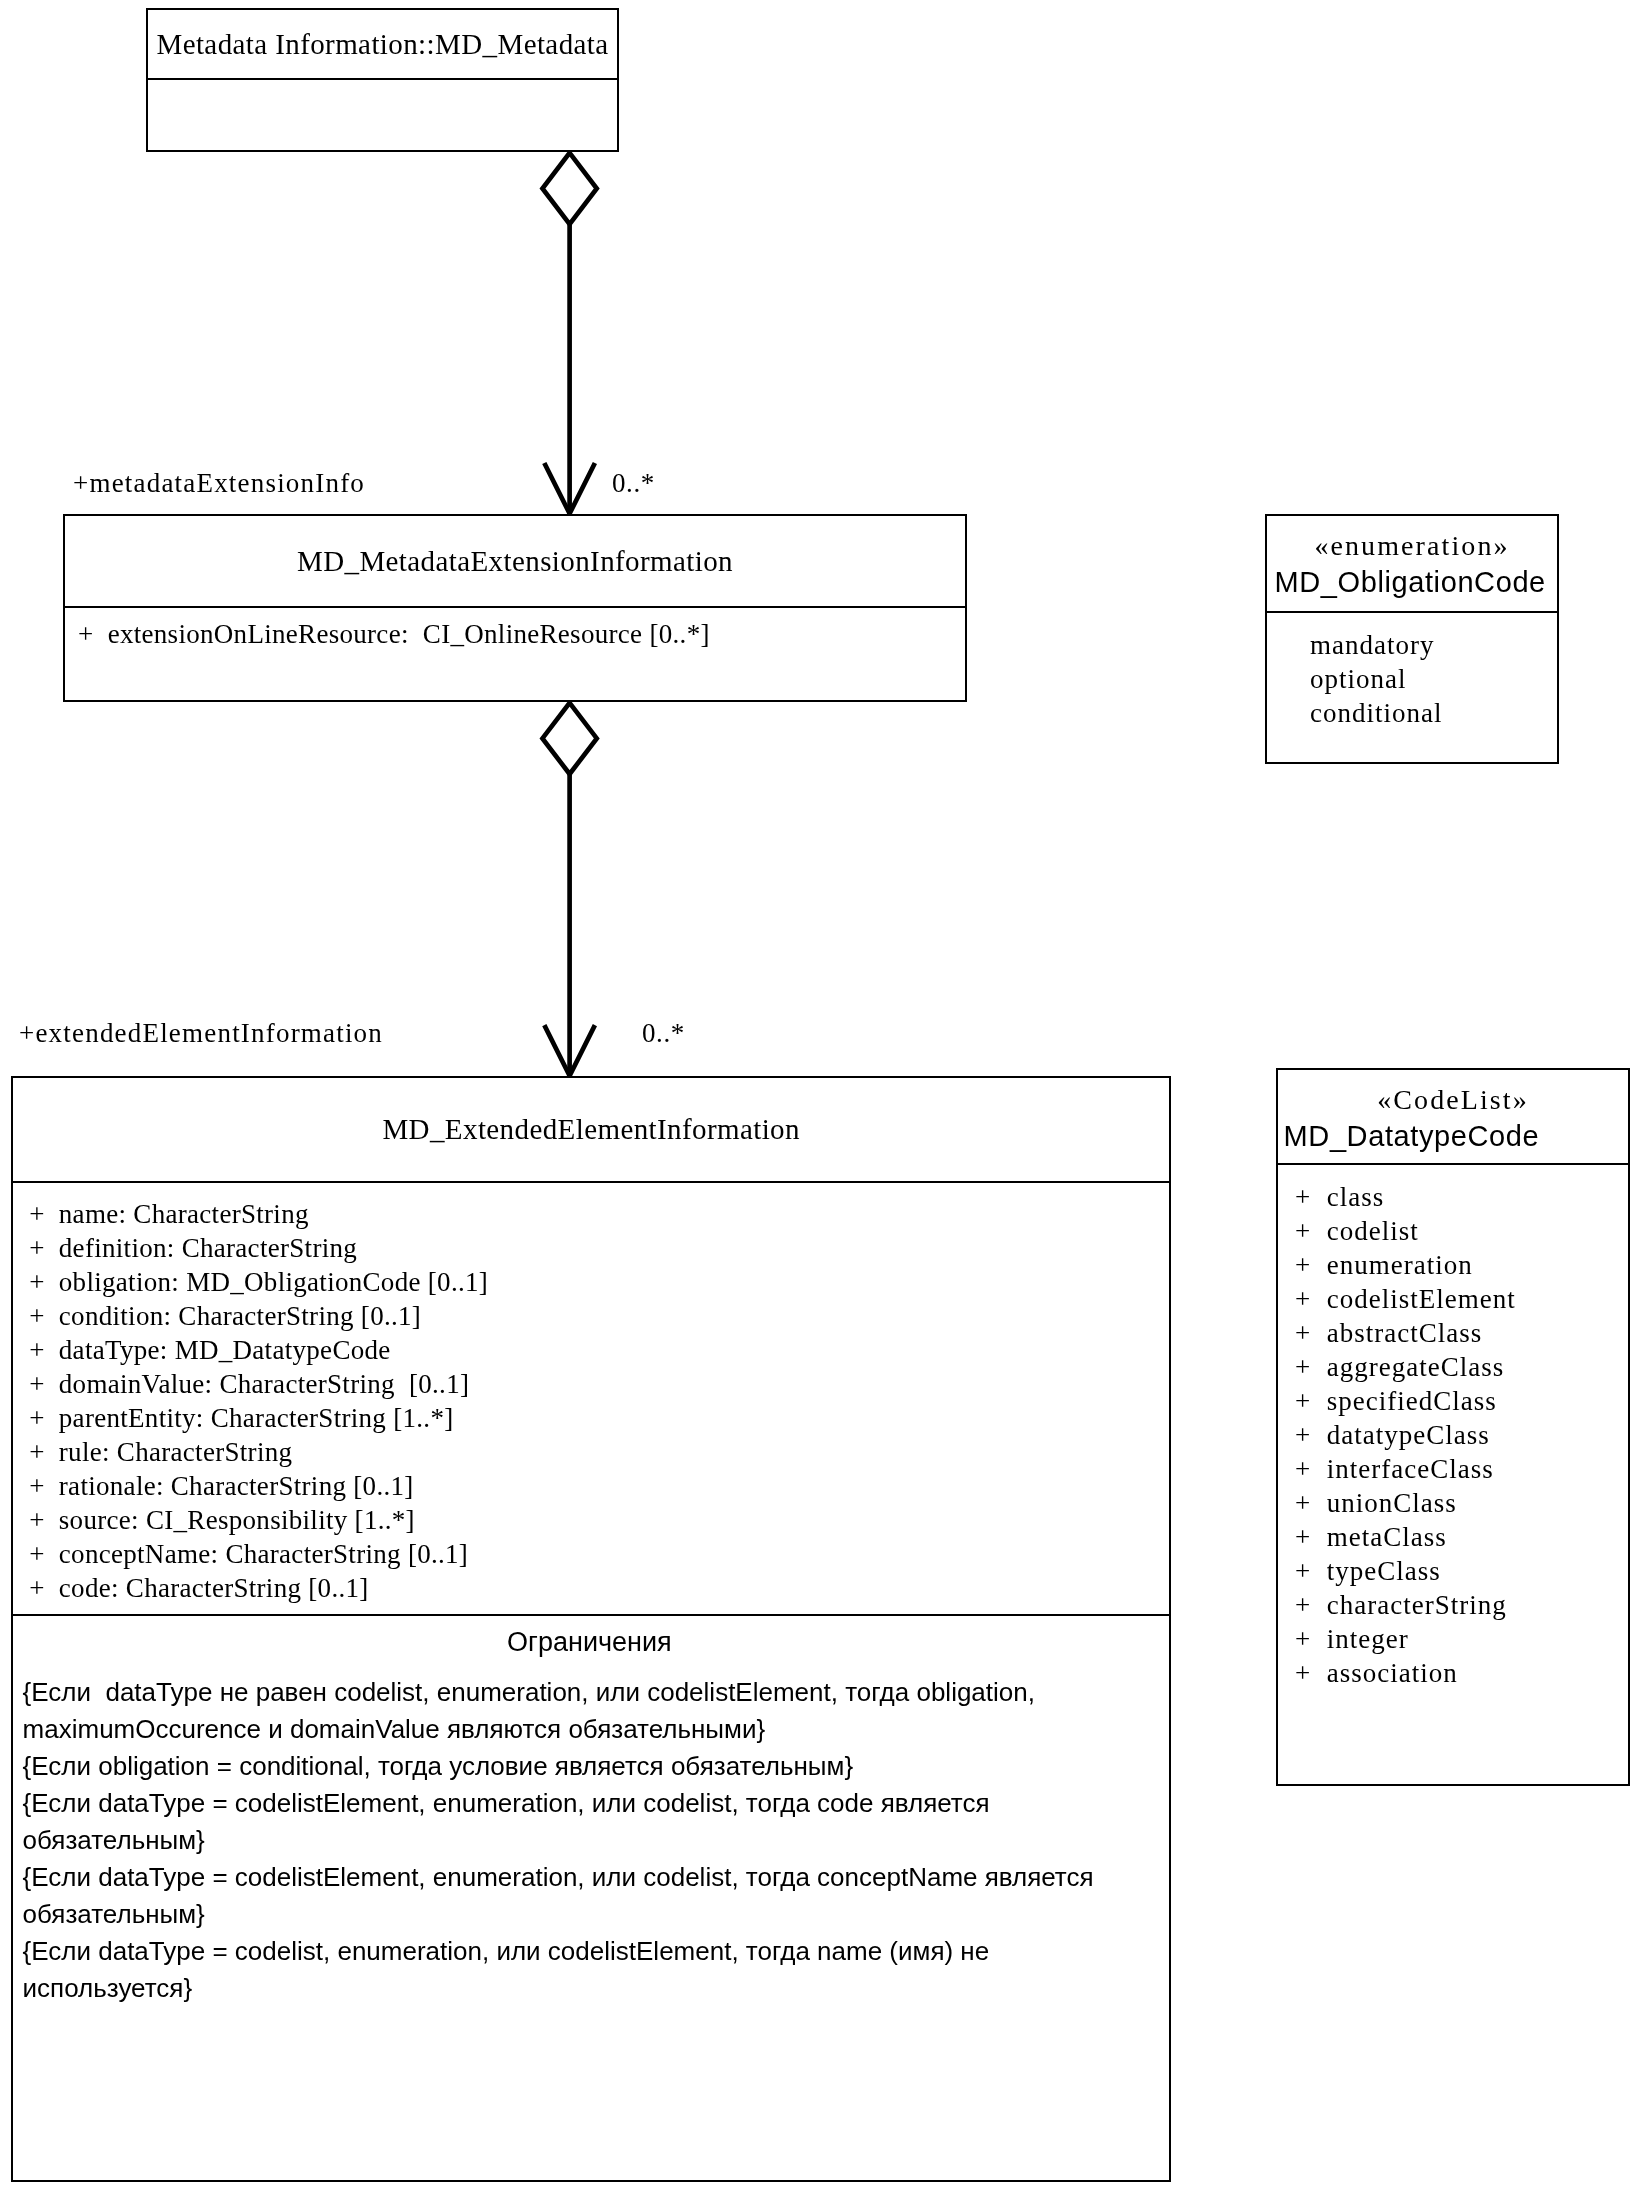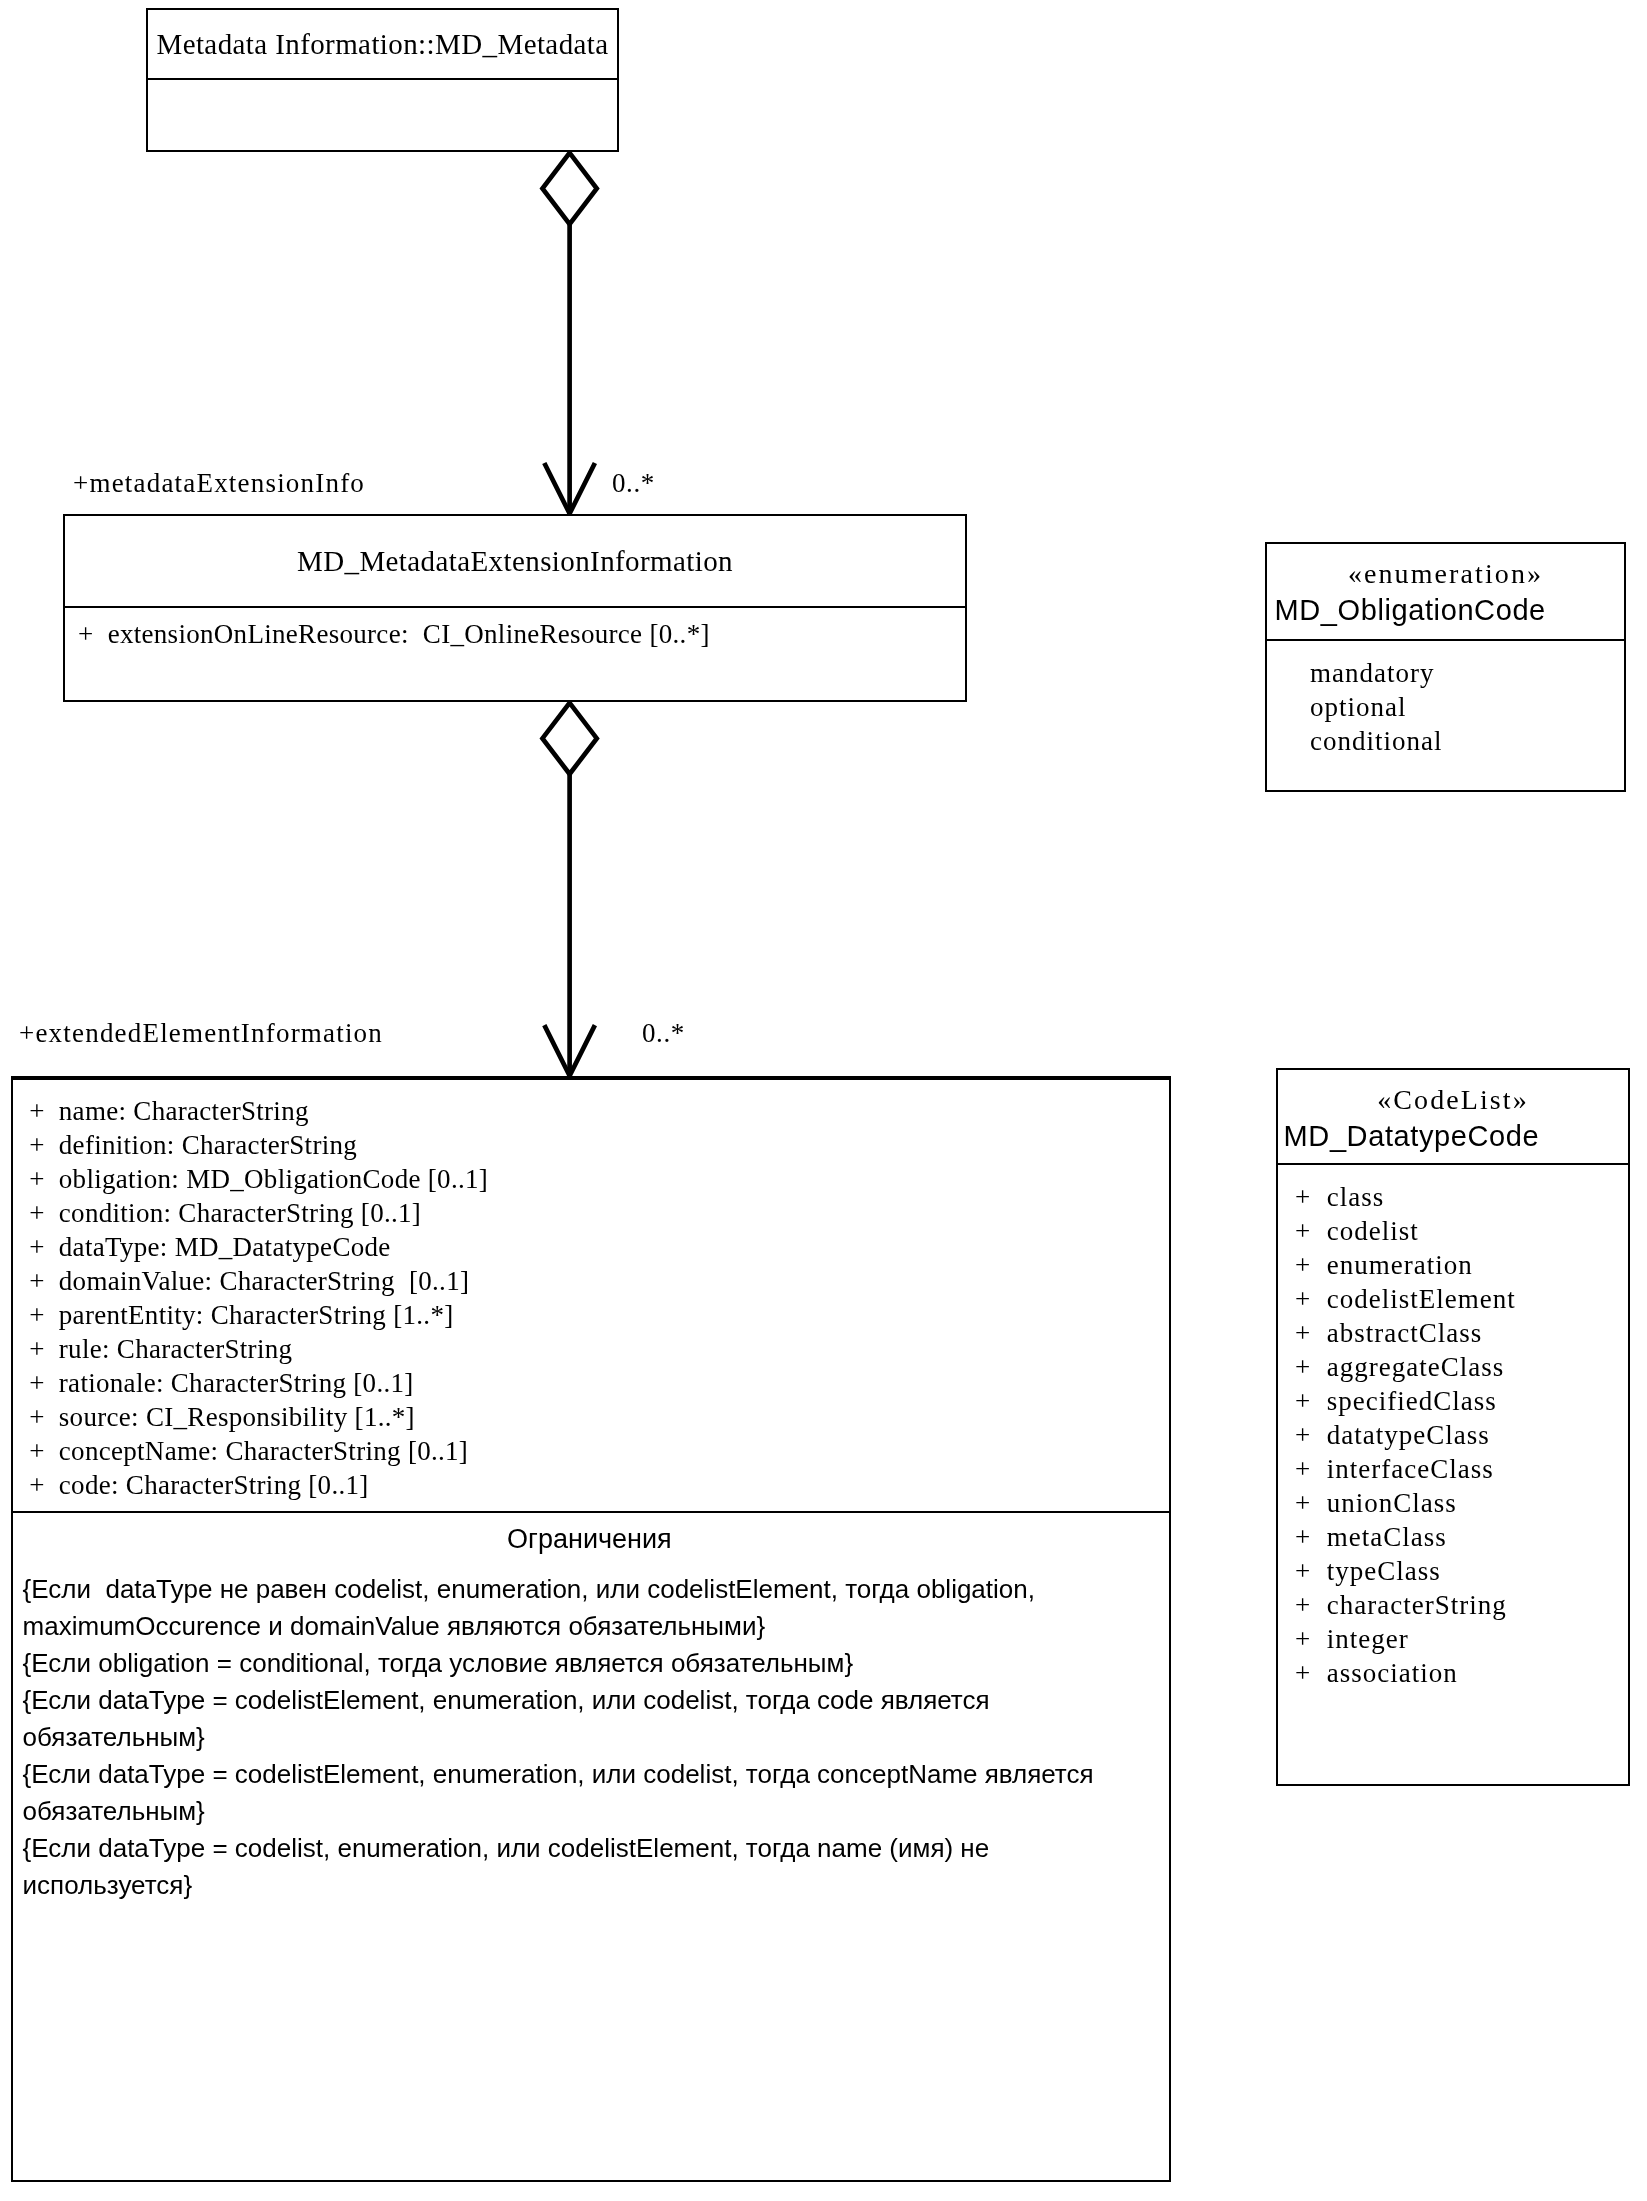--- a/index.html
+++ b/index.html
@@ -130,37 +130,38 @@
   <div class="mult-label" style="left:612px; top:468px;">0..*</div>
 
   <div class="uml-box" style="left:63px; top:514px; width:904px; height:188px;">
     <div class="box-title" style="height:90px; line-height:90px;">MD_MetadataExtensionInformation</div>
     <div class="divider"></div>
     <div class="compartment" style="">
       <div class="attr-line">+  extensionOnLineResource:  CI_OnlineResource [0..*]</div>
     </div>
   </div>
 
-  <div class="uml-box" style="left:1265px; top:542px; width:361px; height:250px;">
+  <div class="uml-box" style="left:1265px; top:514px; width:294px; height:250px;">
     <div style="padding:11.2px 7.5px 9.4px 7.5px;">
       <div class="stereo">«enumeration»</div>
       <div class="stereo-name">MD_ObligationCode</div>
     </div>
     <div class="divider"></div>
     <div class="compartment" style="padding:15px 0 0 43px;">
       <div class="enum-line">mandatory</div>
       <div class="enum-line">optional</div>
       <div class="enum-line">conditional</div>
     </div>
   </div>
 
   <div class="assoc-label" style="left:19px; top:1018px;">+extendedElementInformation</div>
   <div class="mult-label" style="left:642px; top:1018px;">0..*</div>
 
   <div class="uml-box" style="left:11.2px; top:1076px; width:1160px; height:1106px;">
+    <div class="box-title" style="height:103px; line-height:103px;">MD_ExtendedElementInformation</div>
     <div class="divider"></div>
 
     <div class="compartment" style="padding:14px 0 9.4px 16px;">
       <div class="attr-line">+  name: CharacterString</div>
       <div class="attr-line">+  definition: CharacterString</div>
       <div class="attr-line">+  obligation: MD_ObligationCode [0..1]</div>
       <div class="attr-line">+  condition: CharacterString [0..1]</div>
       <div class="attr-line">+  dataType: MD_DatatypeCode</div>
       <div class="attr-line">+  domainValue: CharacterString  [0..1]</div>
       <div class="attr-line">+  parentEntity: CharacterString [1..*]</div>

